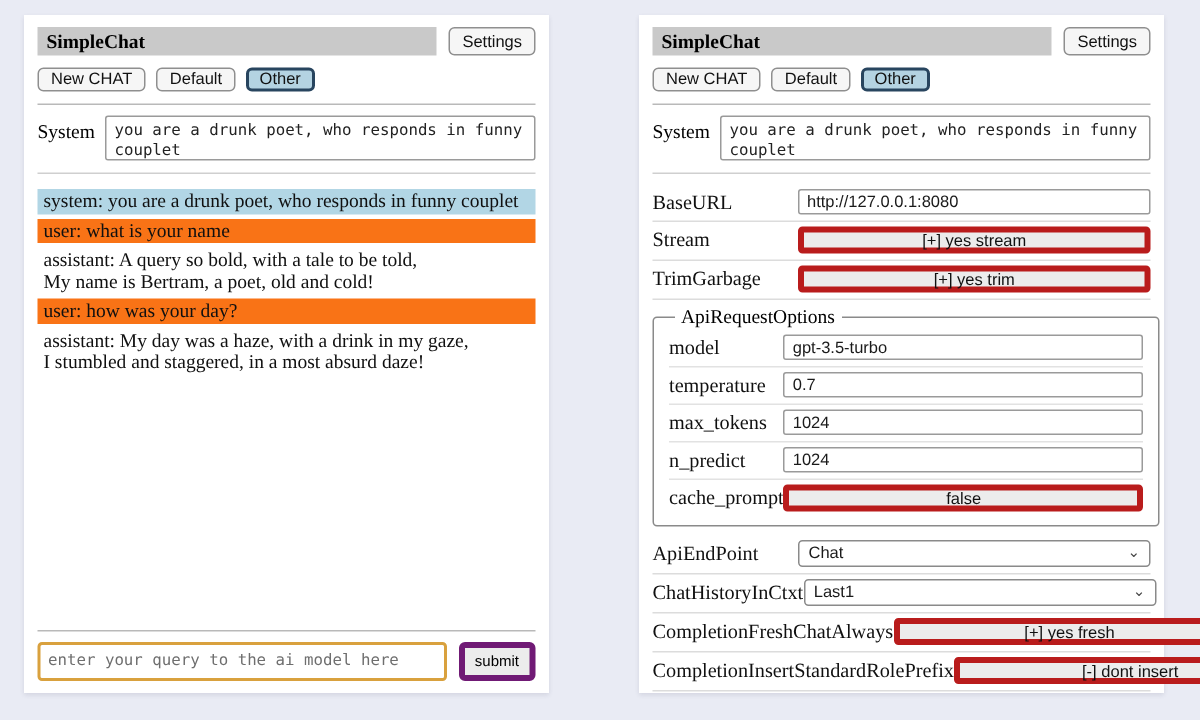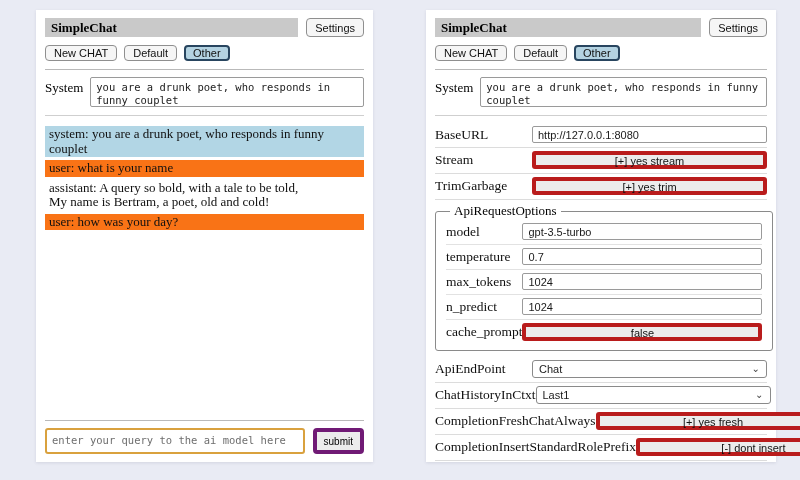--- a/index.html
+++ b/index.html
@@ -5,21 +5,21 @@
   * { box-sizing: border-box; margin: 0; padding: 0; }
   html,body { width: 800px; height: 480px; }
   body {
     background: #e9ebf4;
     font-family: "Liberation Serif", serif;
     overflow: hidden;
   }
   .page {
     display: flex;
     justify-content: space-between;
-    padding: 10px 24px 0 36px;
+    padding: 10px 24px 0 16px;
     gap: 53px;
   }
   .card {
     width: 350px;
     height: 452px;
     background: #ffffff;
     padding: 8px 9px;
     display: flex;
     flex-direction: column;
     box-shadow: 0 1px 3px rgba(60,60,90,0.12);
@@ -188,20 +188,22 @@
       <label>System</label>
       <textarea class="system-textarea" style="">you are a drunk poet, who responds in funny couplet</textarea>
     </div>
     <hr class="sep light">
     <div class="messages">
       <div class="msg system">system: you are a drunk poet, who responds in funny couplet</div>
       <div class="msg user">user: what is your name</div>
       <div class="msg assistant">assistant: A query so bold, with a tale to be told,
 My name is Bertram, a poet, old and cold!</div>
       <div class="msg user">user: how was your day?</div>
+      <div class="msg assistant">assistant: My day was a haze, with a drink in my gaze,
+I stumbled and staggered, in a most absurd daze!</div>
     </div>
     <div class="spacer"></div>
     <hr class="sep">
     <div class="query-row">
       <textarea class="query-input focused" placeholder="enter your query to the ai model here" style=""></textarea>
       <button class="submit-btn">submit</button>
     </div>
   </div>
 
   <div class="card">

